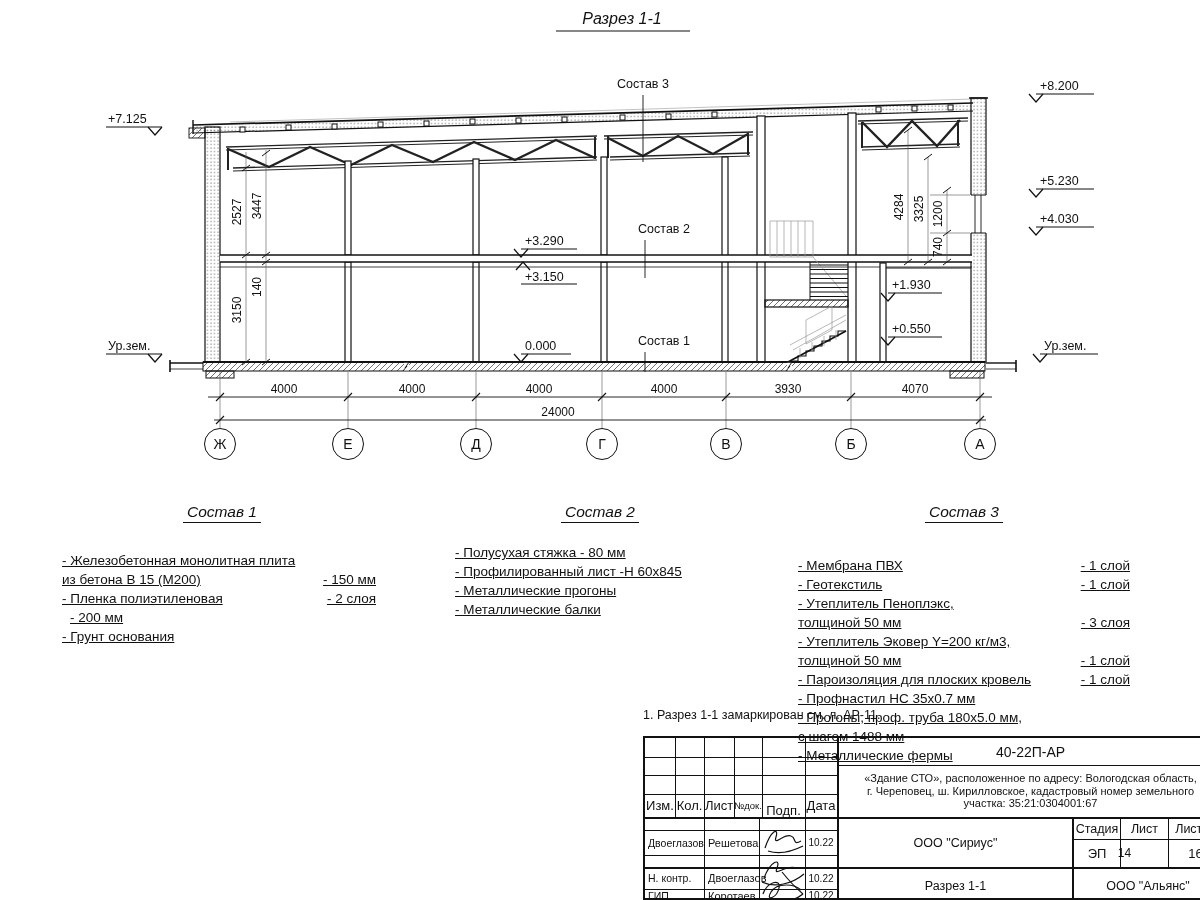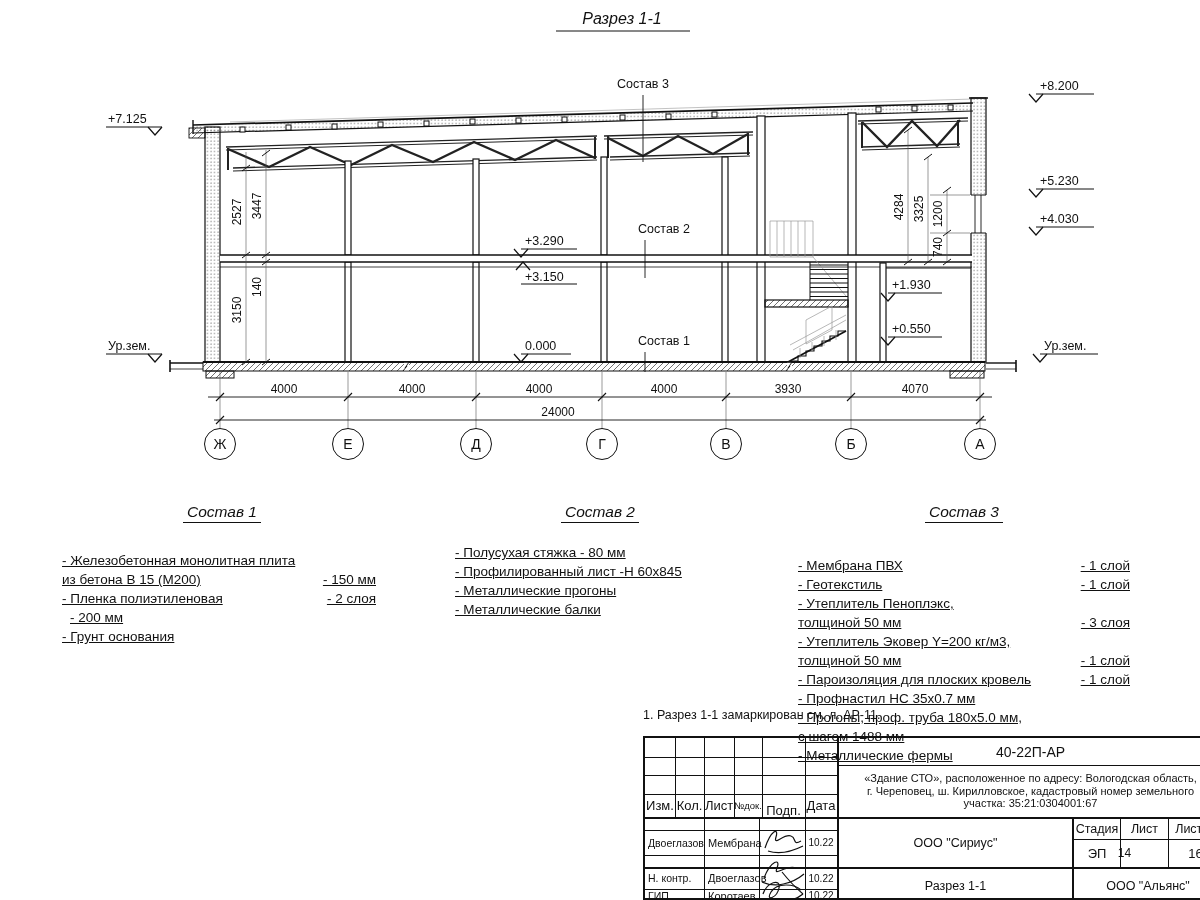--- a/index.html
+++ b/index.html
@@ -469,21 +469,21 @@
   <div class="cell" style="left:160px;top:56px;width:32px;height:23px;font-size:13px">Дата</div>
 
   <div class="cell" style="left:194px;top:0;width:383px;height:27px;font-size:14px">40-22П-АР</div>
   <div class="cell" style="left:194px;top:27px;width:383px;height:52px;font-size:11px;line-height:12.5px">
       <span class="ctext">«Здание СТО», расположенное по адресу: Вологодская область,
 г. Череповец, ш. Кирилловское, кадастровый номер земельного
 участка: 35:21:0304001:67</span>
     </div>
 
   <div class="cell left-al" style="left:0;top:92px;width:59px;height:25px;font-size:10.5px">Двоеглазов</div>
-  <div class="cell left-al" style="left:60px;top:92px;width:54px;height:25px;font-size:11px">Мембрана</div>
+  <div class="cell left-al" style="left:60px;top:92px;width:54px;height:25px;font-size:11px">Решетова</div>
   <div class="cell" style="left:160px;top:92px;width:32px;height:25px;font-size:10px">10.22</div>
   <div class="cell left-al" style="left:0;top:129px;width:59px;height:22px;font-size:10.5px">Н. контр.</div>
   <div class="cell left-al" style="left:60px;top:129px;width:54px;height:22px;font-size:11px">Двоеглазов</div>
   <div class="cell" style="left:160px;top:129px;width:32px;height:22px;font-size:10px">10.22</div>
   <div class="cell left-al" style="left:0;top:151px;width:59px;height:13px;font-size:10.5px">ГИП</div>
   <div class="cell left-al" style="left:60px;top:151px;width:54px;height:13px;font-size:11px">Коротаев</div>
   <div class="cell" style="left:160px;top:151px;width:32px;height:13px;font-size:10px">10.22</div>
 
   <svg class="abs" style="left:115px;top:86px" width="46" height="32">
     <path d="M5,24 C11,6 19,3 16,13 C13,23 24,9 31,12 C37,14 32,22 41,17 M8,27 C20,31 33,27 43,22" fill="none" stroke="#111" stroke-width="1.2"></path>

